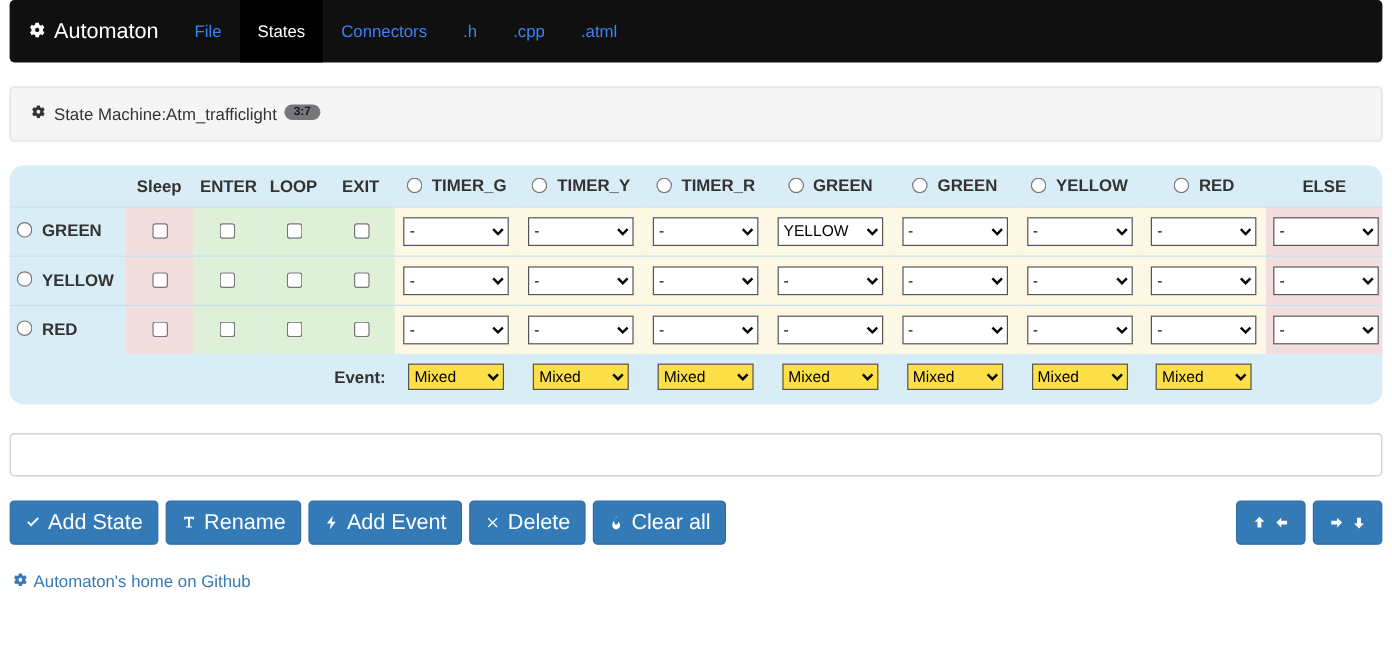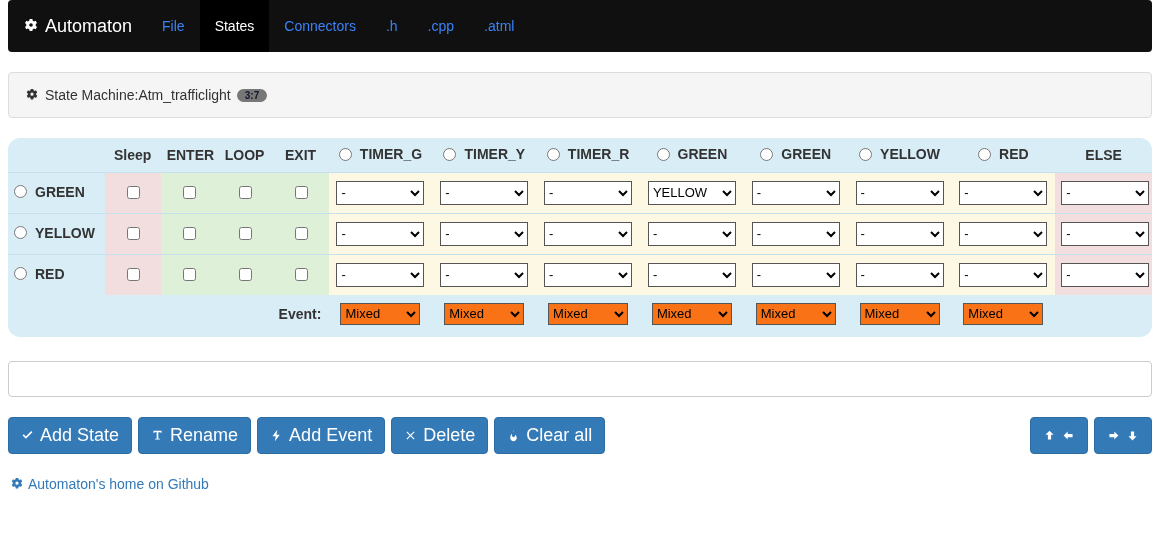--- a/index.html
+++ b/index.html
@@ -40,21 +40,21 @@
   }
   .container { padding: 0 8px; }
 
   .panel {
     border: 1px solid #ddd;
     border-radius: 4px;
     margin-top: 20px;
     background: #f5f5f5;
     padding: 14px 16px;
     display: flex;
-    align-items: center;
+    align-items: flex-start;
   }
   .panel svg { margin-right: 6px; flex-shrink:0; }
   .badge {
     background: #777;
     color: #0f172a;
     border-radius: 9px;
     padding: 1px 8px;
     font-size: 10px;
     margin-left: 6px;
     font-weight:700;
@@ -103,21 +103,21 @@
     width: 88px;
     height: 24px;
     border: 1px solid #555;
     background: #fff;
     font-size: 13px;
   }
   select.sel-mixed {
     width: 80px;
     height: 22px;
     border: 1px solid #555;
-    background: #f97316;
+    background: #fde047;
     font-size: 13px;
   }
 
   tfoot td { padding-top:8px; padding-bottom:12px;}
   .event-label { text-align:left; font-weight:700; padding-right:6px;}
 
   .input-row {
     margin-top: 24px;
     border: 1px solid #ccc;
     border-radius: 4px;

